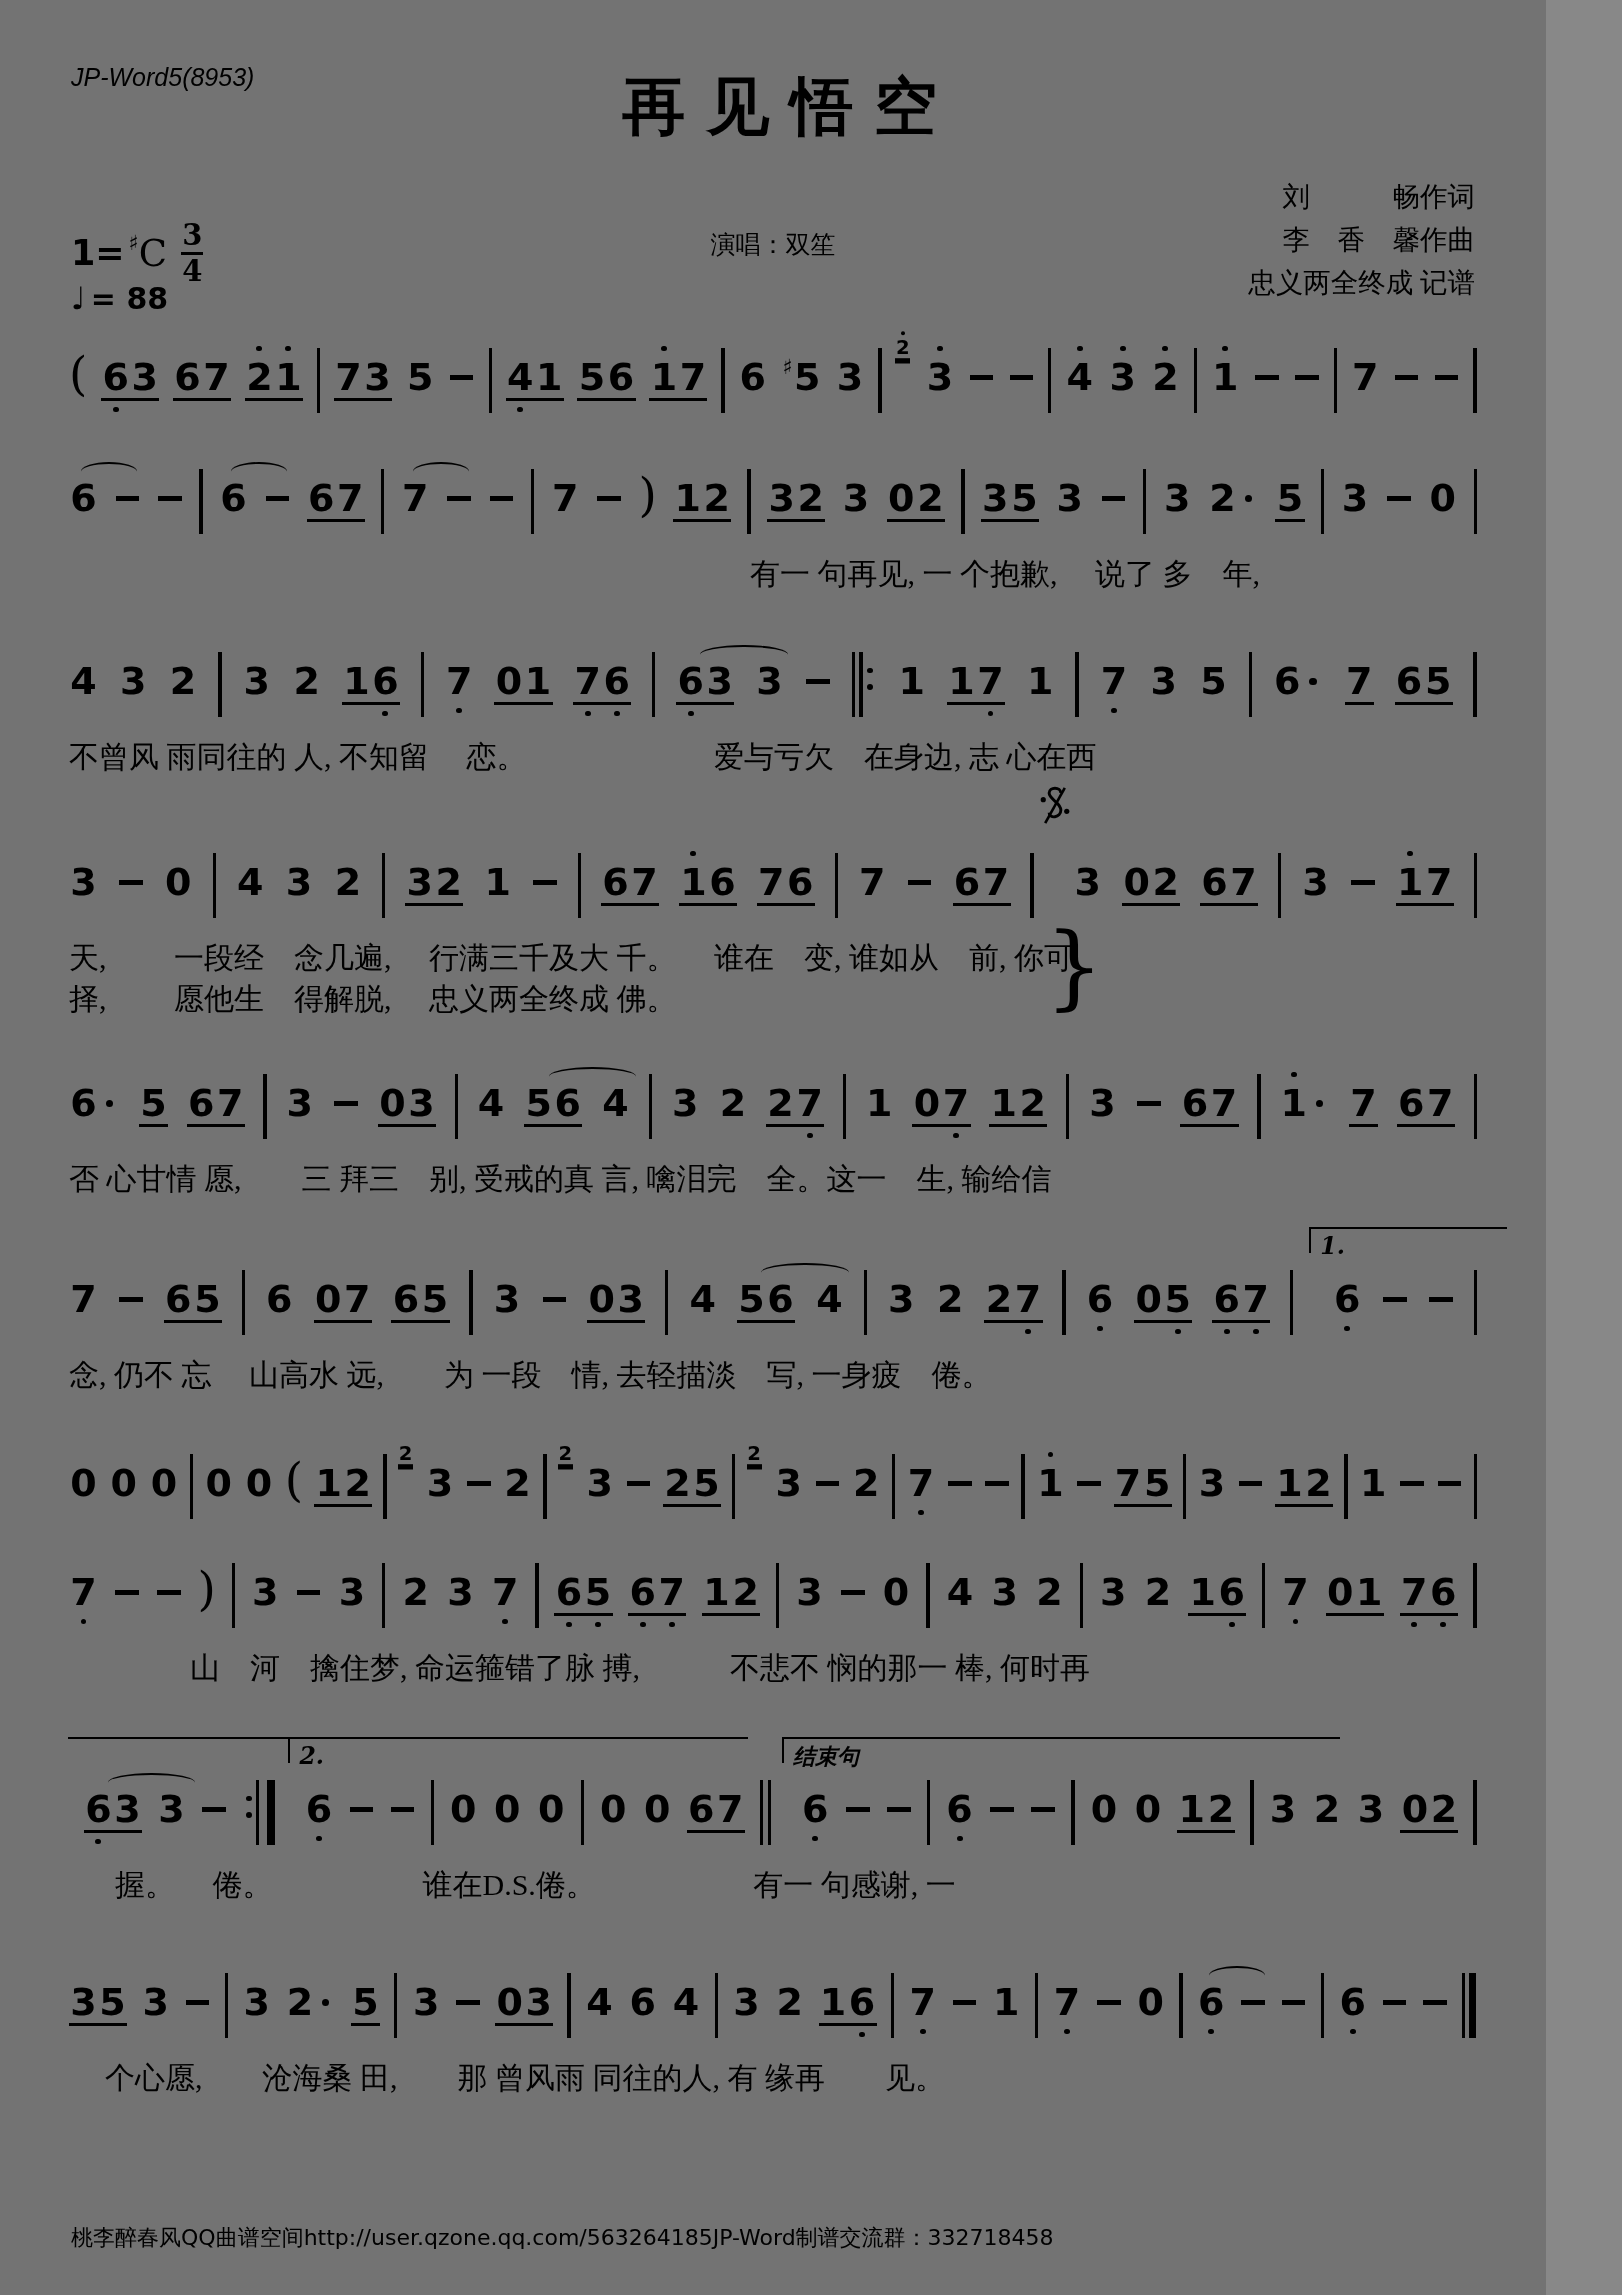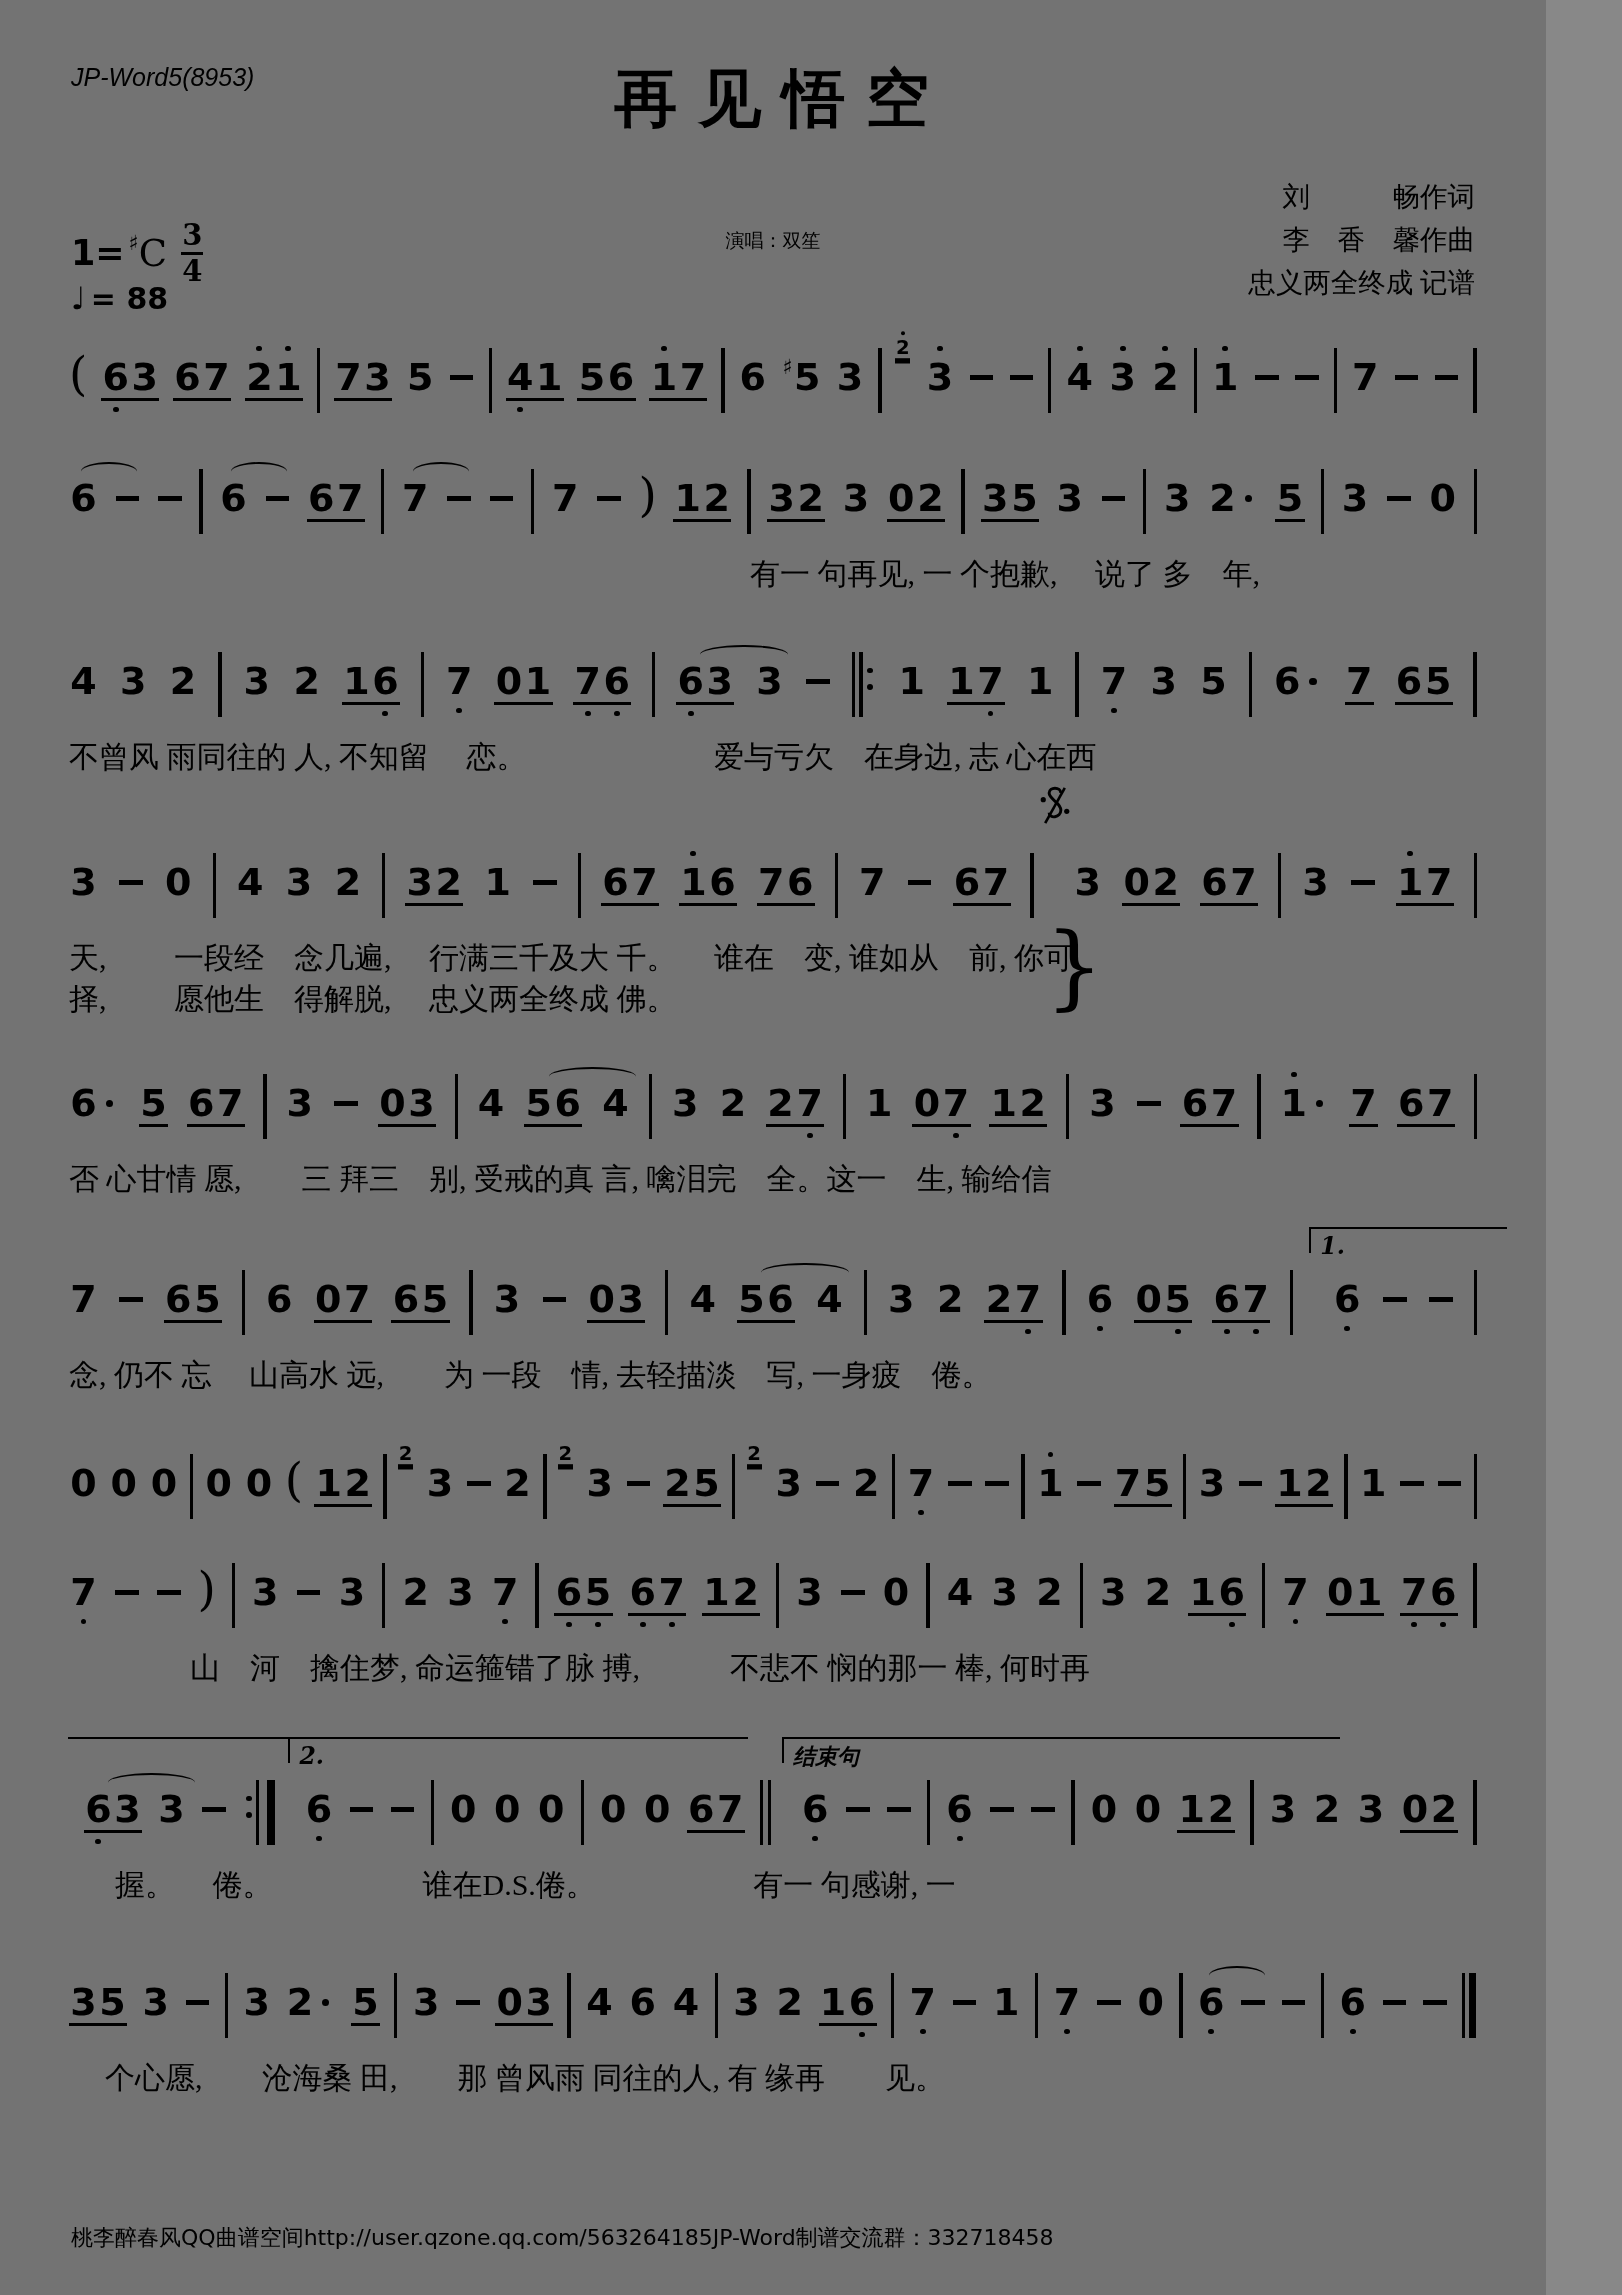--- a/index.html
+++ b/index.html
@@ -1,24 +1,24 @@
 <!DOCTYPE html>
 <html style="font-size:10.5px"><head>
 <meta charset="utf-8">
 <style>
   html,body{margin:0;padding:0;background:#888;}
   .page{width:1546px;height:2295px;background:#737373;position:relative;overflow:hidden;
         color:#000;font-family:"DejaVu Sans",sans-serif;}
   
   .gen{position:absolute;top:63px;left:71px;font-style:italic;font-size:25px;
        font-family:"Liberation Sans",sans-serif;}
-  .title{position:absolute;top:56px;left:0;width:100%;text-align:center;margin:0;
+  .title{position:absolute;top:56px;left:0;width:100%;text-align:center;margin:8px;
          font-family:"Liberation Serif",serif;font-weight:700;font-size:63px;letter-spacing:2.6px;}
   .subtitle{position:absolute;top:228px;left:0;width:100%;text-align:center;
-            font-family:"Liberation Serif",serif;font-size:19px;}
+            font-family:"Liberation Serif",serif;font-size:25px;}
   .credits{position:absolute;top:175px;right:71px;text-align:right;
            font-family:"Liberation Serif",serif;font-size:27.5px;line-height:43px;}
   .keyline{position:absolute;top:221px;left:71px;display:flex;align-items:center;}
   .keyline .kp{font-weight:700;font-size:35px;}
   .keyline .ksharp{font-size:21px;font-weight:700;vertical-align:super;position:relative;top:-10.5px;margin-left:3.9px;}
   .keyline .klet{font-family:"DejaVu Serif",serif;font-size:37px;margin-right:14.4px;}
   .frac{display:inline-flex;flex-direction:column;align-items:center;line-height:1;}
   .frac b{font-size:29px;font-family:"DejaVu Serif",serif;}
   .frac i{width:22px;height:2.6px;background:#000;margin:2px 0;}
   .tempoline{position:absolute;top:280px;left:71px;display:flex;align-items:center;gap:5.2px;}

